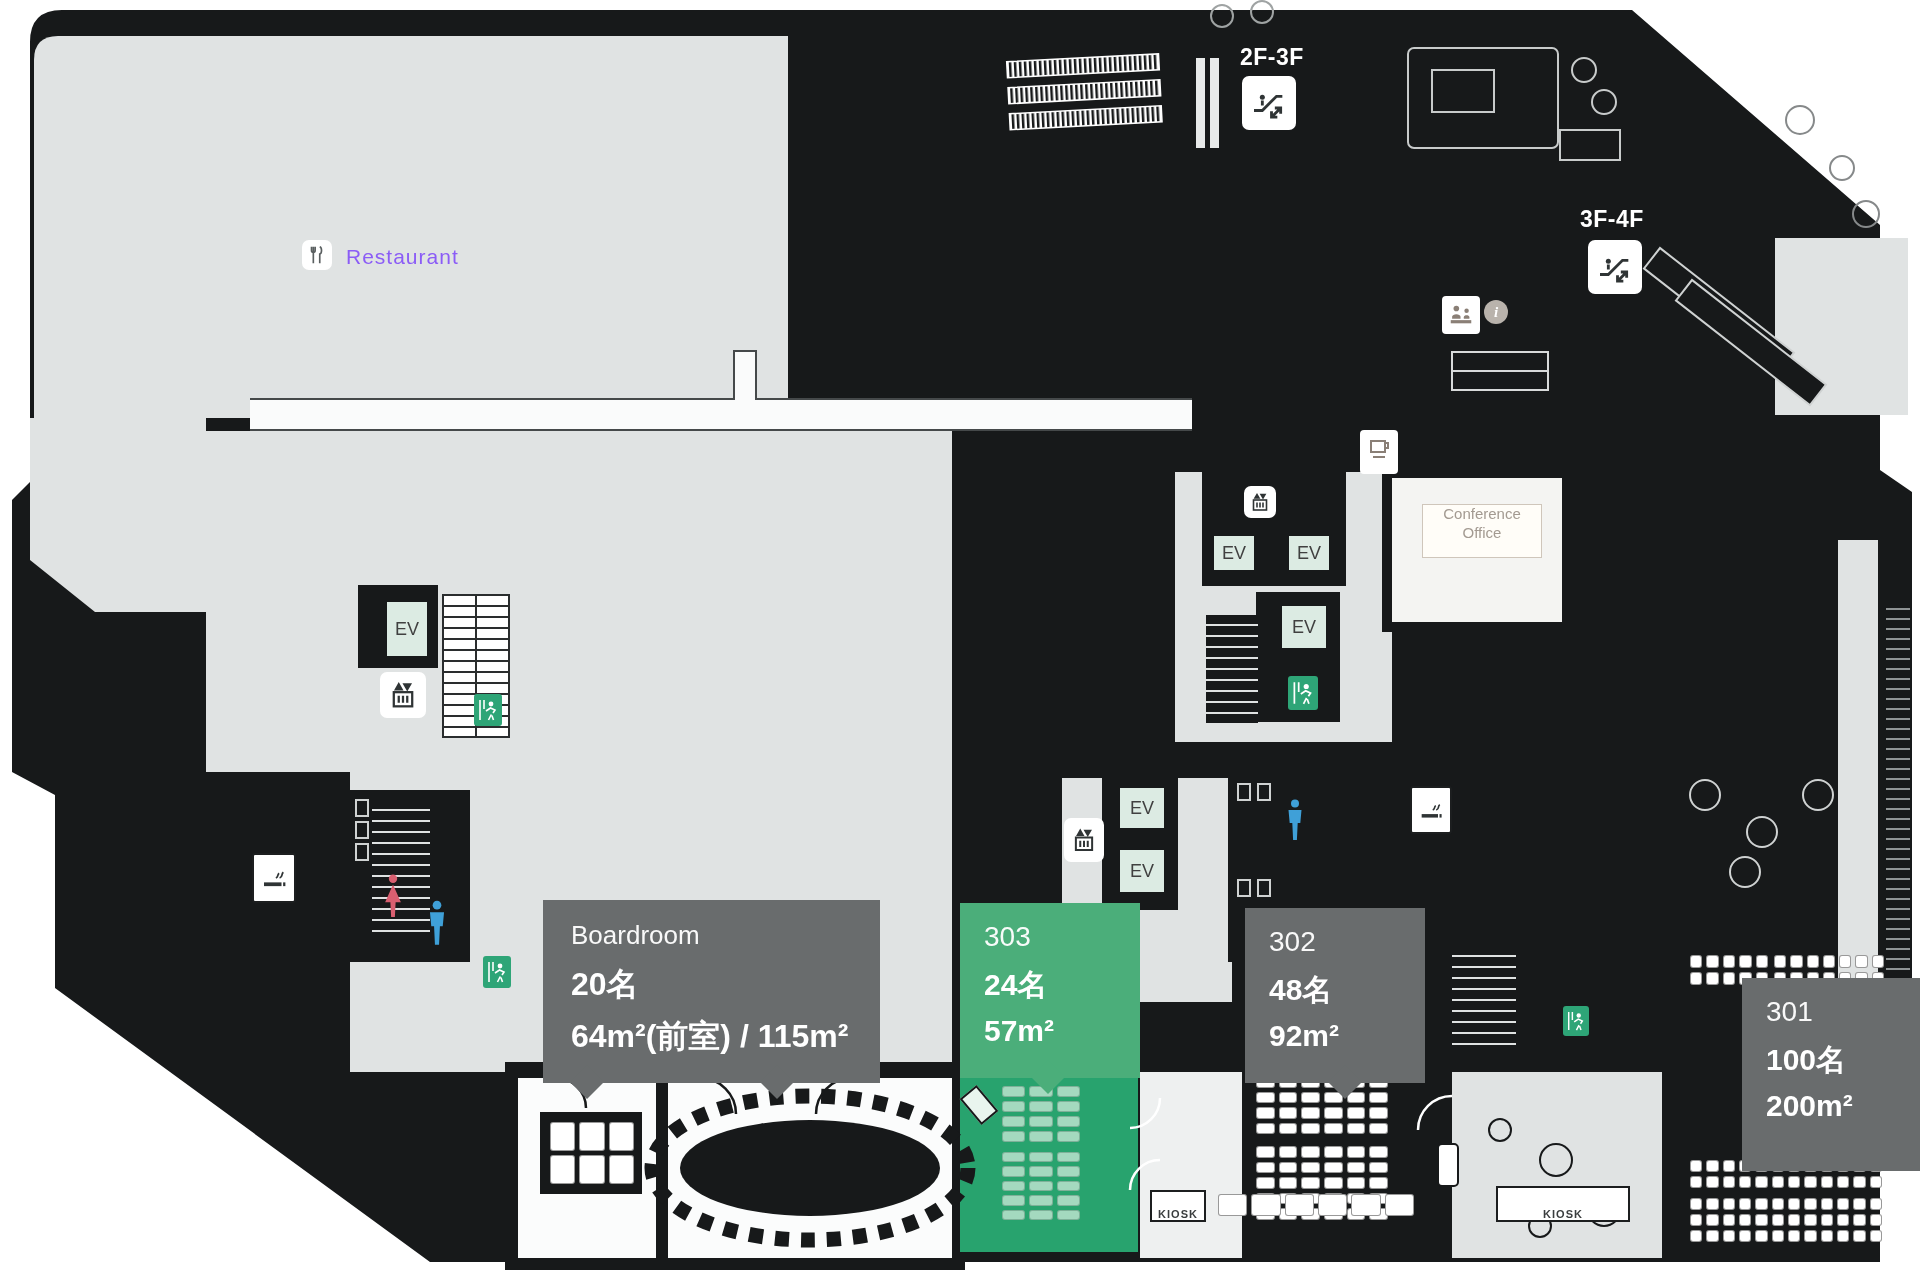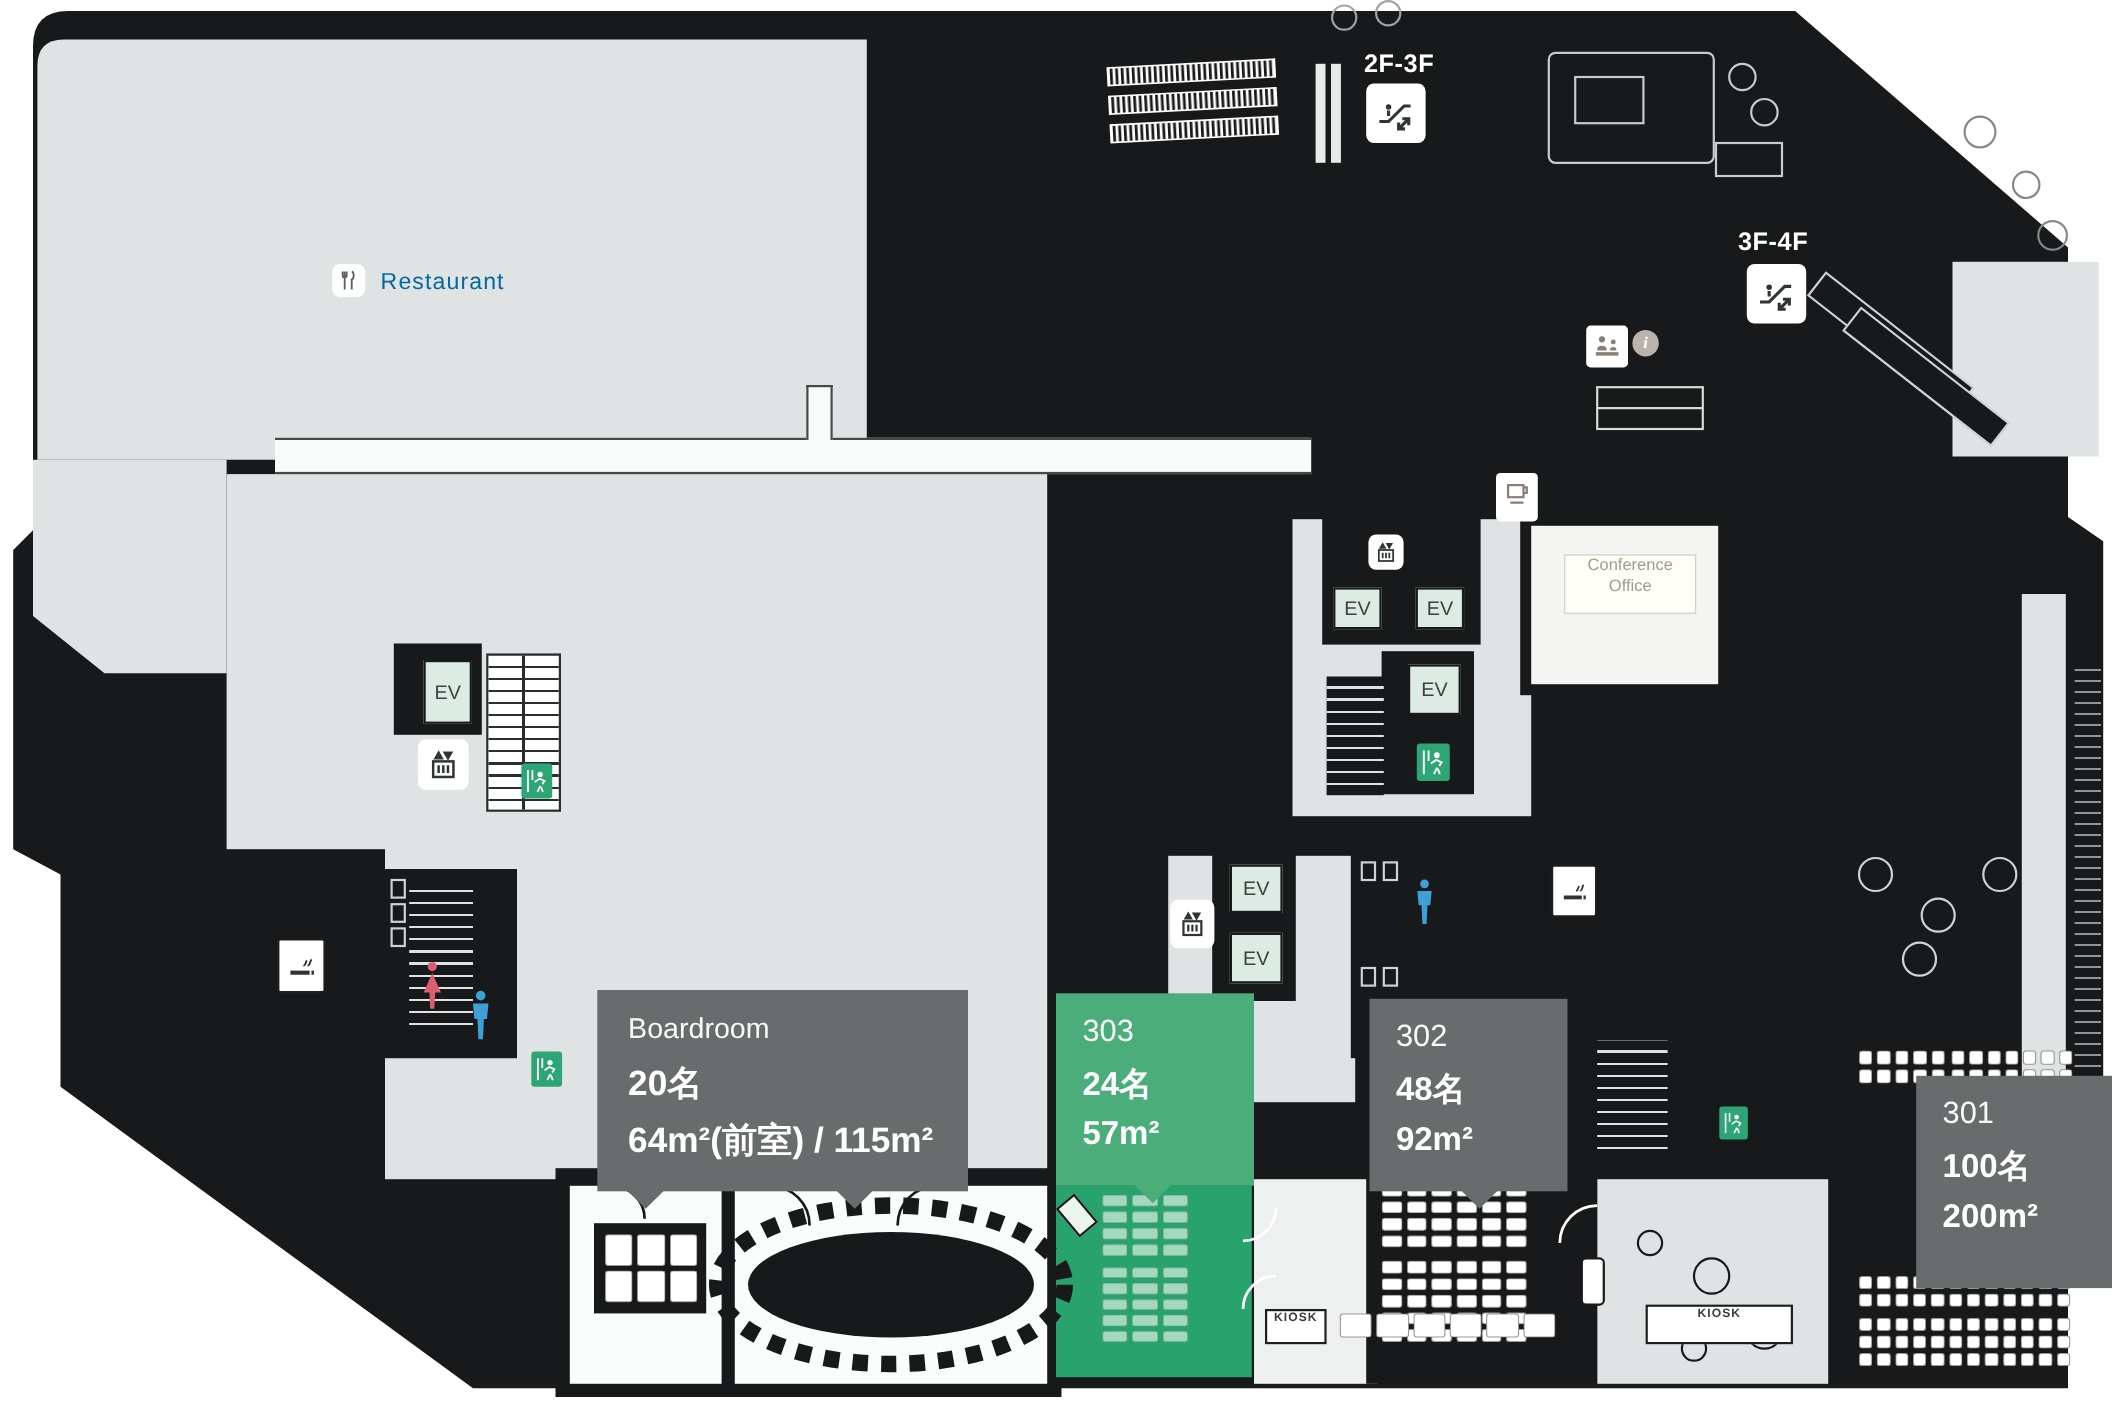--- a/index.html
+++ b/index.html
@@ -2,26 +2,26 @@
 <html><head>
 <meta charset="utf-8">
 <style>
   html,body{margin:0;padding:0;background:#fff;}
   #stage{position:relative;width:1920px;height:1280px;background:#fff;overflow:hidden;
          font-family:"Liberation Sans","DejaVu Sans",sans-serif;}
   .abs{position:absolute;}
   svg.bg{position:absolute;left:0;top:0;}
 
   
-  .floor-label{color:#0369a1;font-size:21px;letter-spacing:1px;}
+  .floor-label{color:#8b5cf6;font-size:21px;letter-spacing:1px;}
   .esc-label{color:#fff;font-size:23px;font-weight:700;letter-spacing:.5px;}
   .conf-box{background:#fffdf8;border:1px solid #cfc6bb;color:#a39a91;font-size:15px;
             line-height:1.25;text-align:center;display:flex;flex-direction:column;justify-content:flex-start;}
   .kiosk{background:#fff;border:2px solid #1c1e1f;color:#3a3d3e;font-size:11px;letter-spacing:1px;
-         display:flex;align-items:flex-start;justify-content:center;font-weight:700;}
+         display:flex;align-items:flex-end;justify-content:center;font-weight:700;}
 
   
   .ev{background:#dcebe3;border:2px solid #17191a;color:#404040;font-weight:400;font-size:18px;
       display:flex;align-items:center;justify-content:center;}
 
   
   .iconbox{background:#fff;border-radius:7px;display:flex;align-items:center;justify-content:center;}
   .iconbox.bordered{border:2px solid #1c1e1f;border-radius:3px;}
   .exit{background:#2ea577;border-radius:3px;display:flex;align-items:center;justify-content:center;}
   .info-circle{background:#b9b3ac;border-radius:50%;color:#fff;display:flex;align-items:center;

